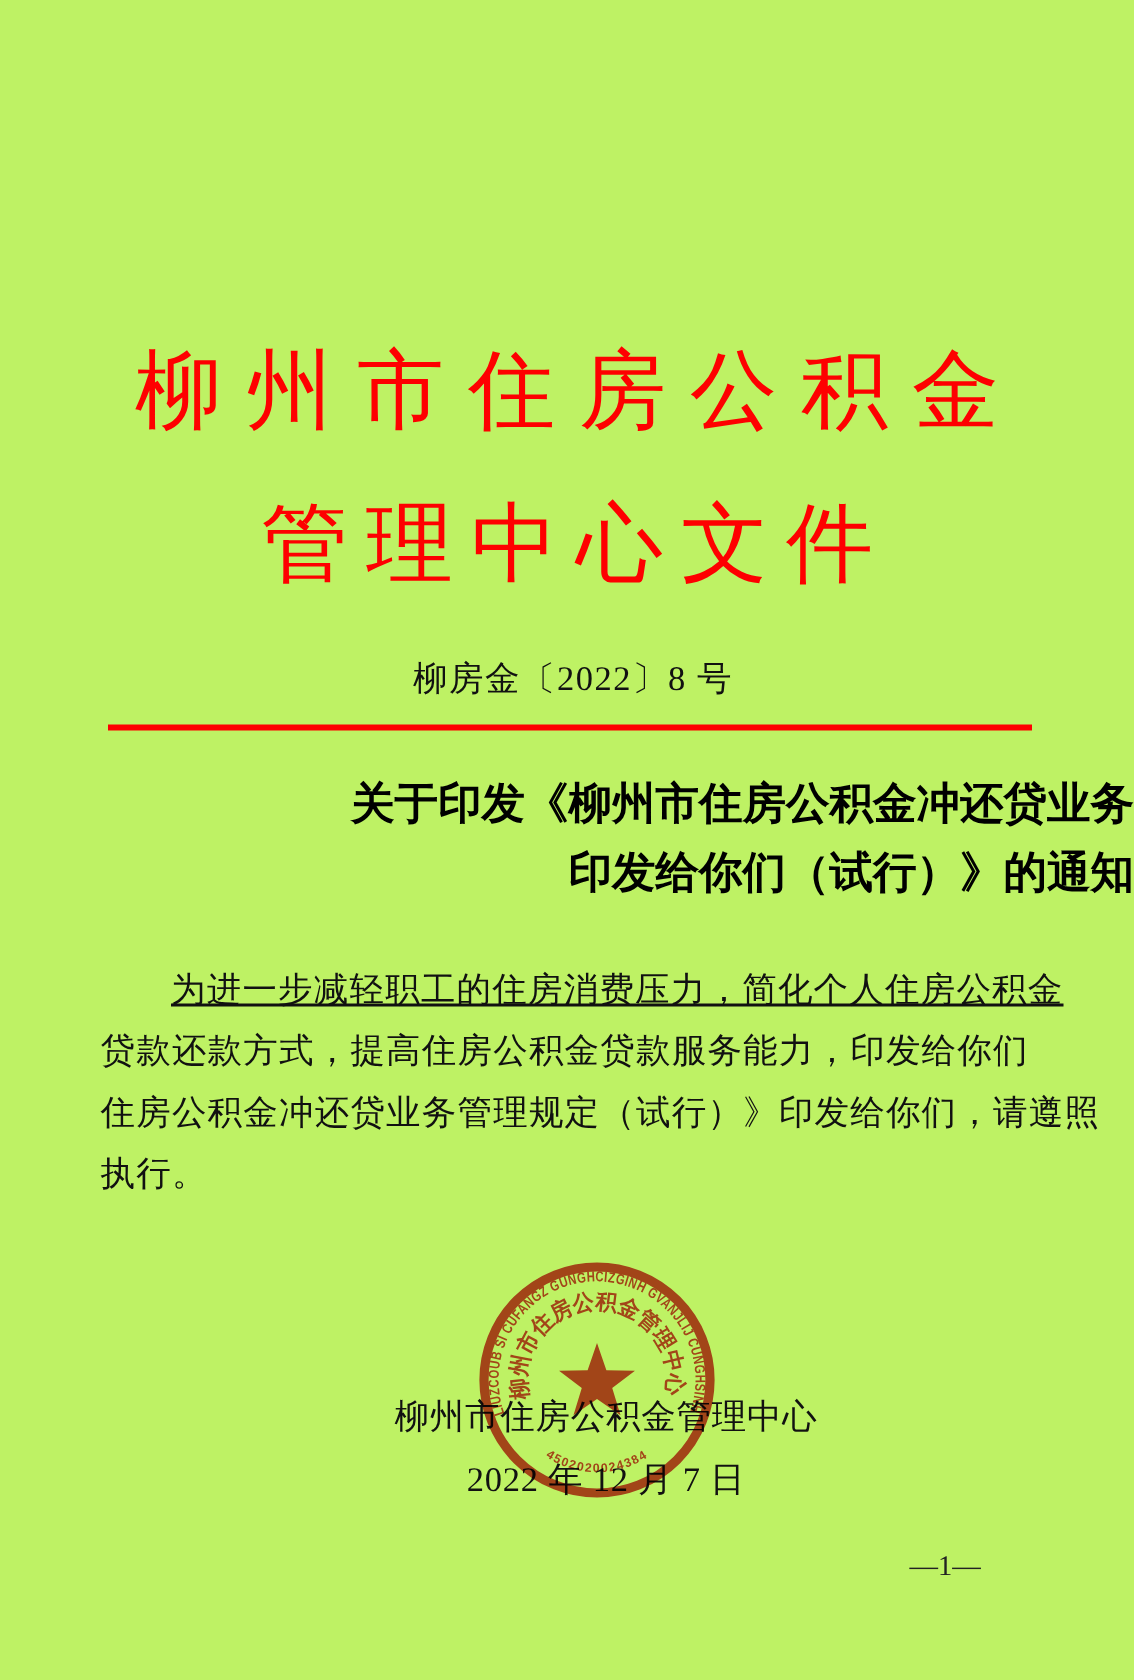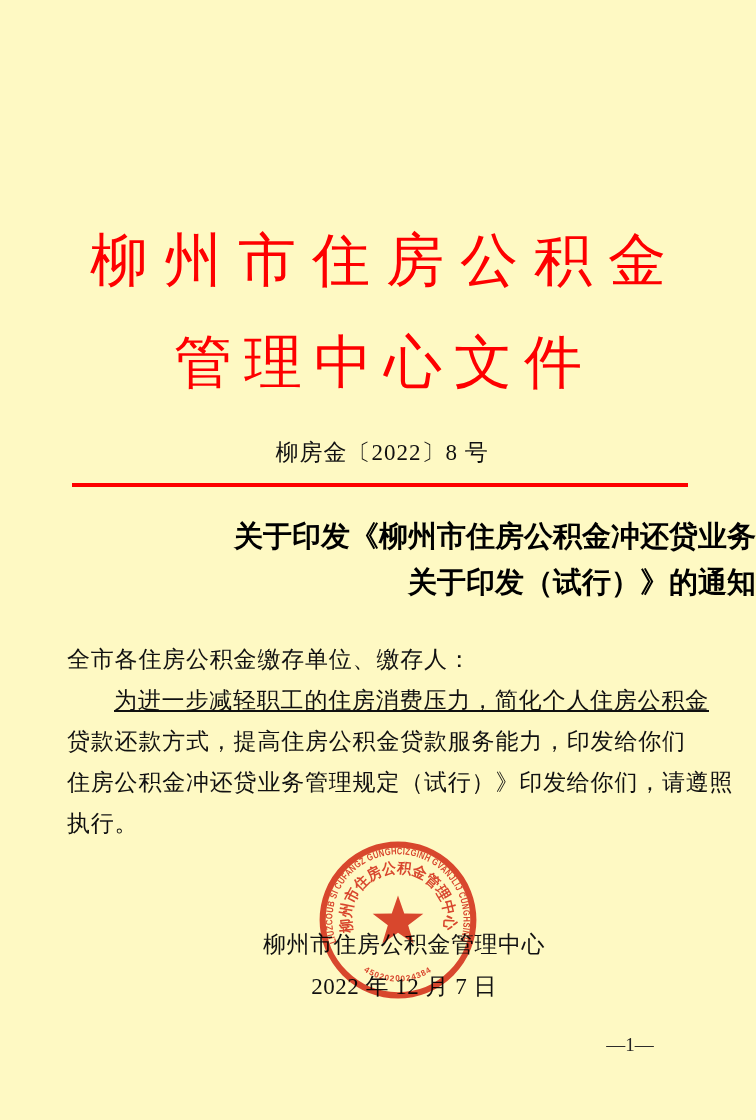--- a/index.html
+++ b/index.html
@@ -1,19 +1,19 @@
 <!DOCTYPE html>
 <html><head>
 <meta charset="utf-8">
 <style>
   html,body{margin:0;padding:0;background:#ffffff;}
   .page{
     position:relative;
     width:756px;height:1120px;
-    background:#fef9c3;
+    background:#bef264;
     overflow:hidden;
     font-family:"Liberation Serif","DejaVu Serif",serif;
     color:#1a1a1a;
   }
   
   .masthead{
     position:absolute;top:222px;left:0;width:756px;
     text-align:center;color:#fe0000;font-weight:400;
   }
   .masthead .line1{
@@ -83,25 +83,24 @@
     <div class="line1">柳州市住房公积金</div>
     <div class="line2">管理中心文件</div>
   </div>
 
   <div class="doc-number">柳房金〔2022〕8 号</div>
 
   <div class="red-rule"></div>
 
   <div class="doc-title">
     <div>关于印发《柳州市住房公积金冲还贷业务</div>
-    <div>关于印发（试行）》的通知</div>
+    <div>印发给你们（试行）》的通知</div>
   </div>
 
   <div class="body-block">
-    <div class="body-line">全市各住房公积金缴存单位、缴存人：</div>
     <div class="body-line indent">为进一步减轻职工的住房消费压力，简化个人住房公积金</div>
     <div class="body-line">贷款还款方式，提高住房公积金贷款服务能力，印发给你们</div>
     <div class="body-line">住房公积金冲还贷业务管理规定（试行）》印发给你们，请遵照</div>
     <div class="body-line">执行。</div>
   </div>
 
   <div class="sign-block">
     <div>柳州市住房公积金管理中心</div>
     <div>2022 年 12 月 7 日</div>
   </div>

